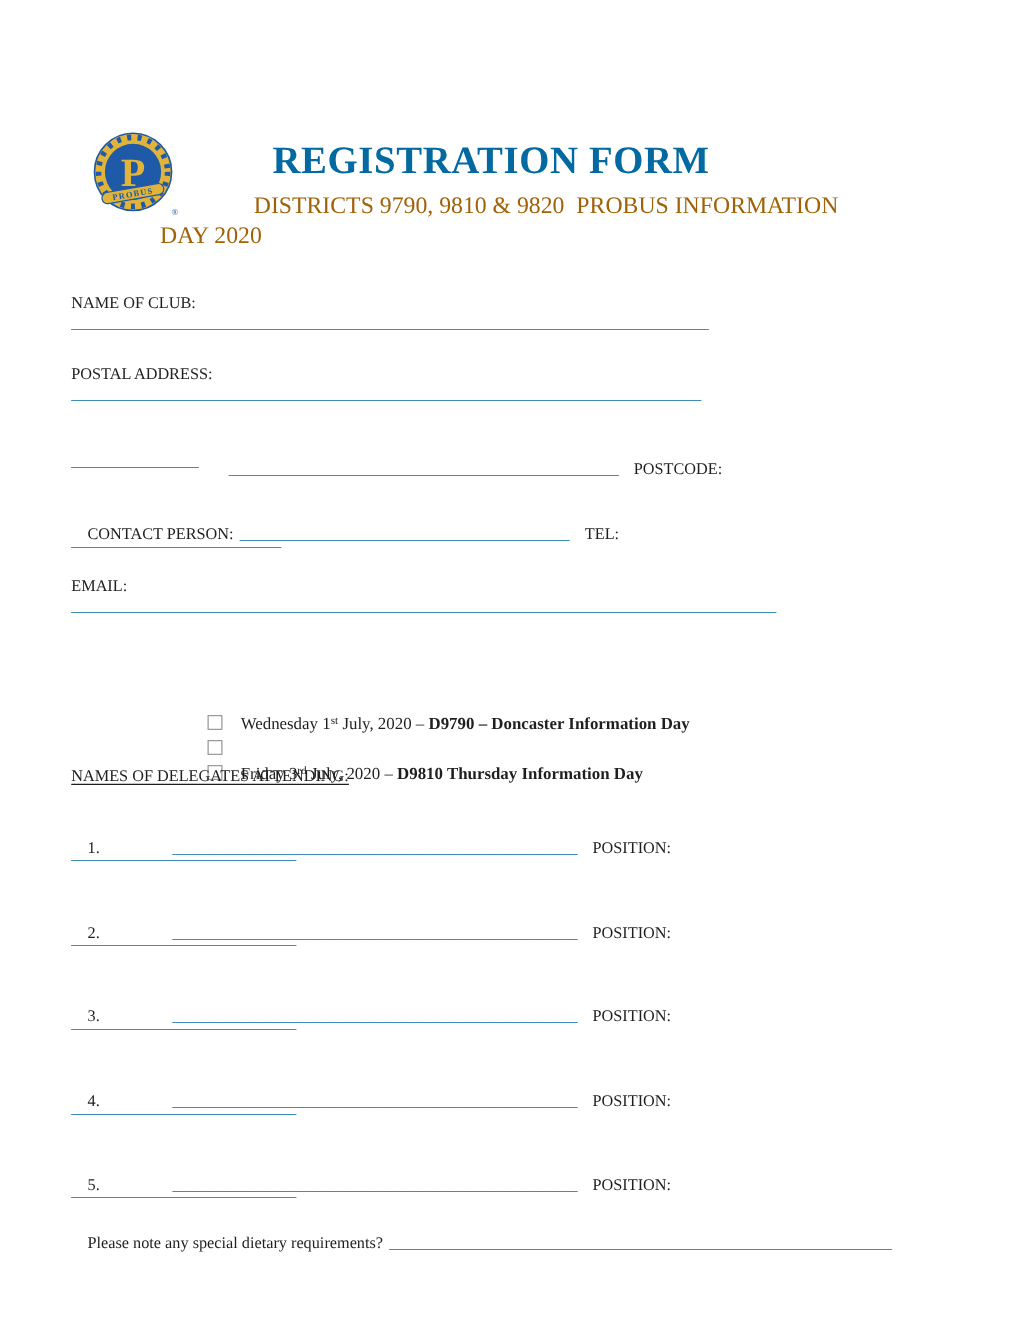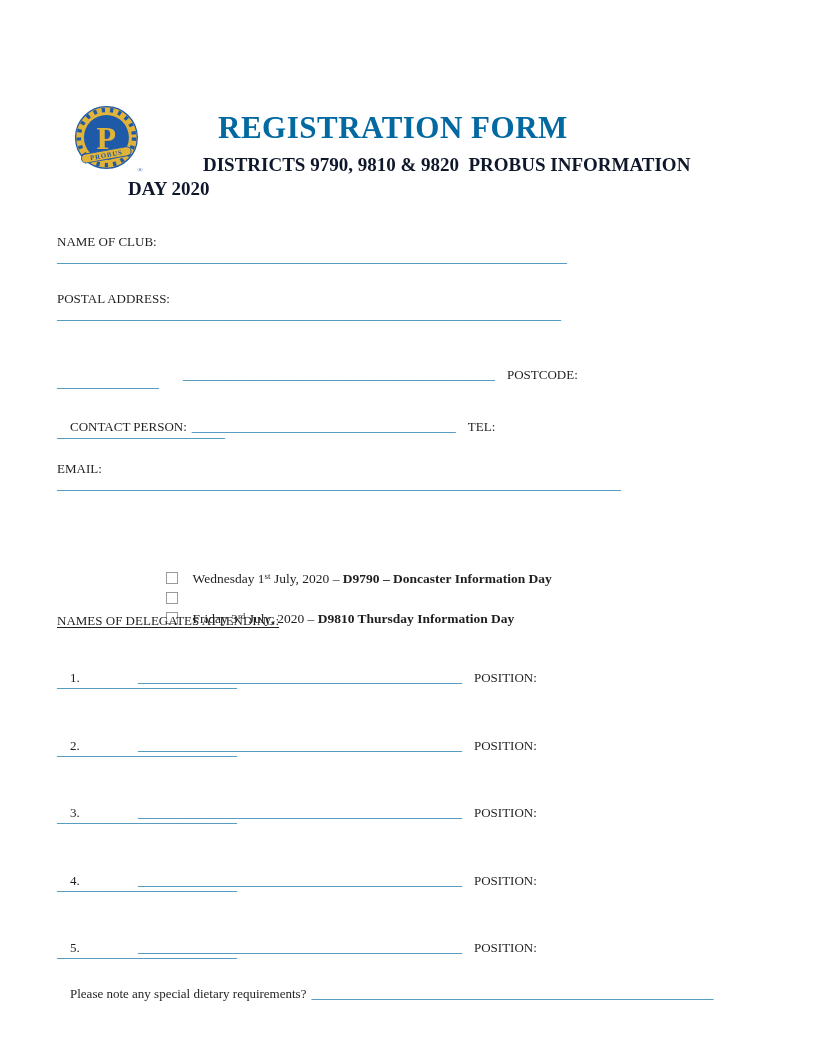--- a/index.html
+++ b/index.html
@@ -8,21 +8,21 @@
     width:815px; height:1055px;
     background:#ffffff;
     font-family:"Liberation Serif", serif;
     color:#1f1f1f;
     overflow:hidden;
   }
   .abs { position:absolute; left:57px; white-space:pre; }
   .label { font-size:13px; }
   .uline { color:#0369a1; font-size:12px; }
   .h-title { font-weight:bold; font-size:31px; letter-spacing:0.5px; color:#0369a1; }
-  .h-sub   { font-weight:bold; font-size:19px; color:#0f172a; }
+  .h-sub   { font-weight:normal; font-size:19px; color:#a16207; }
   .heading-underline { text-decoration:underline; text-underline-offset:2px; }
   .tab    { display:inline-block; width:113px; }
   .num    { display:inline-block; width:68px; }
   .gap-sm { margin-left:12px; }
   .gap-xs { margin-left:5px; }
   .option-line { font-size:13.5px; line-height:20px; white-space:pre; }
   .tick {
     display:inline-block; width:10px; height:10px;
     border:1px solid #9a9a9a; background:#fff;
     margin-right:15px; transform:translateY(1px);
@@ -55,21 +55,21 @@
 
   <div class="abs label" style="top:234px;">NAME OF CLUB:</div>
   <div class="abs uline" style="top:251px;">_____________________________________________________________________________________</div>
 
   <div class="abs label" style="top:291px;">POSTAL ADDRESS:</div>
   <div class="abs uline" style="top:308px;">____________________________________________________________________________________</div>
 
   <div class="abs label" style="top:351px;">
     <span class="tab"></span><span class="uline">____________________________________________________</span><span class="gap-sm">POSTCODE:</span>
   </div>
-  <div class="abs uline" style="top:376px;">_________________</div>
+  <div class="abs uline" style="top:362px;">_________________</div>
 
   <div class="abs label" style="top:403px;">
     <span>CONTACT PERSON:</span><span class="uline gap-xs">____________________________________________</span><span class="gap-sm">TEL:</span>
   </div>
   <div class="abs uline" style="top:426px;">____________________________</div>
 
   <div class="abs label" style="top:461px;">EMAIL:</div>
   <div class="abs uline" style="top:478px;">______________________________________________________________________________________________</div>
 
 

